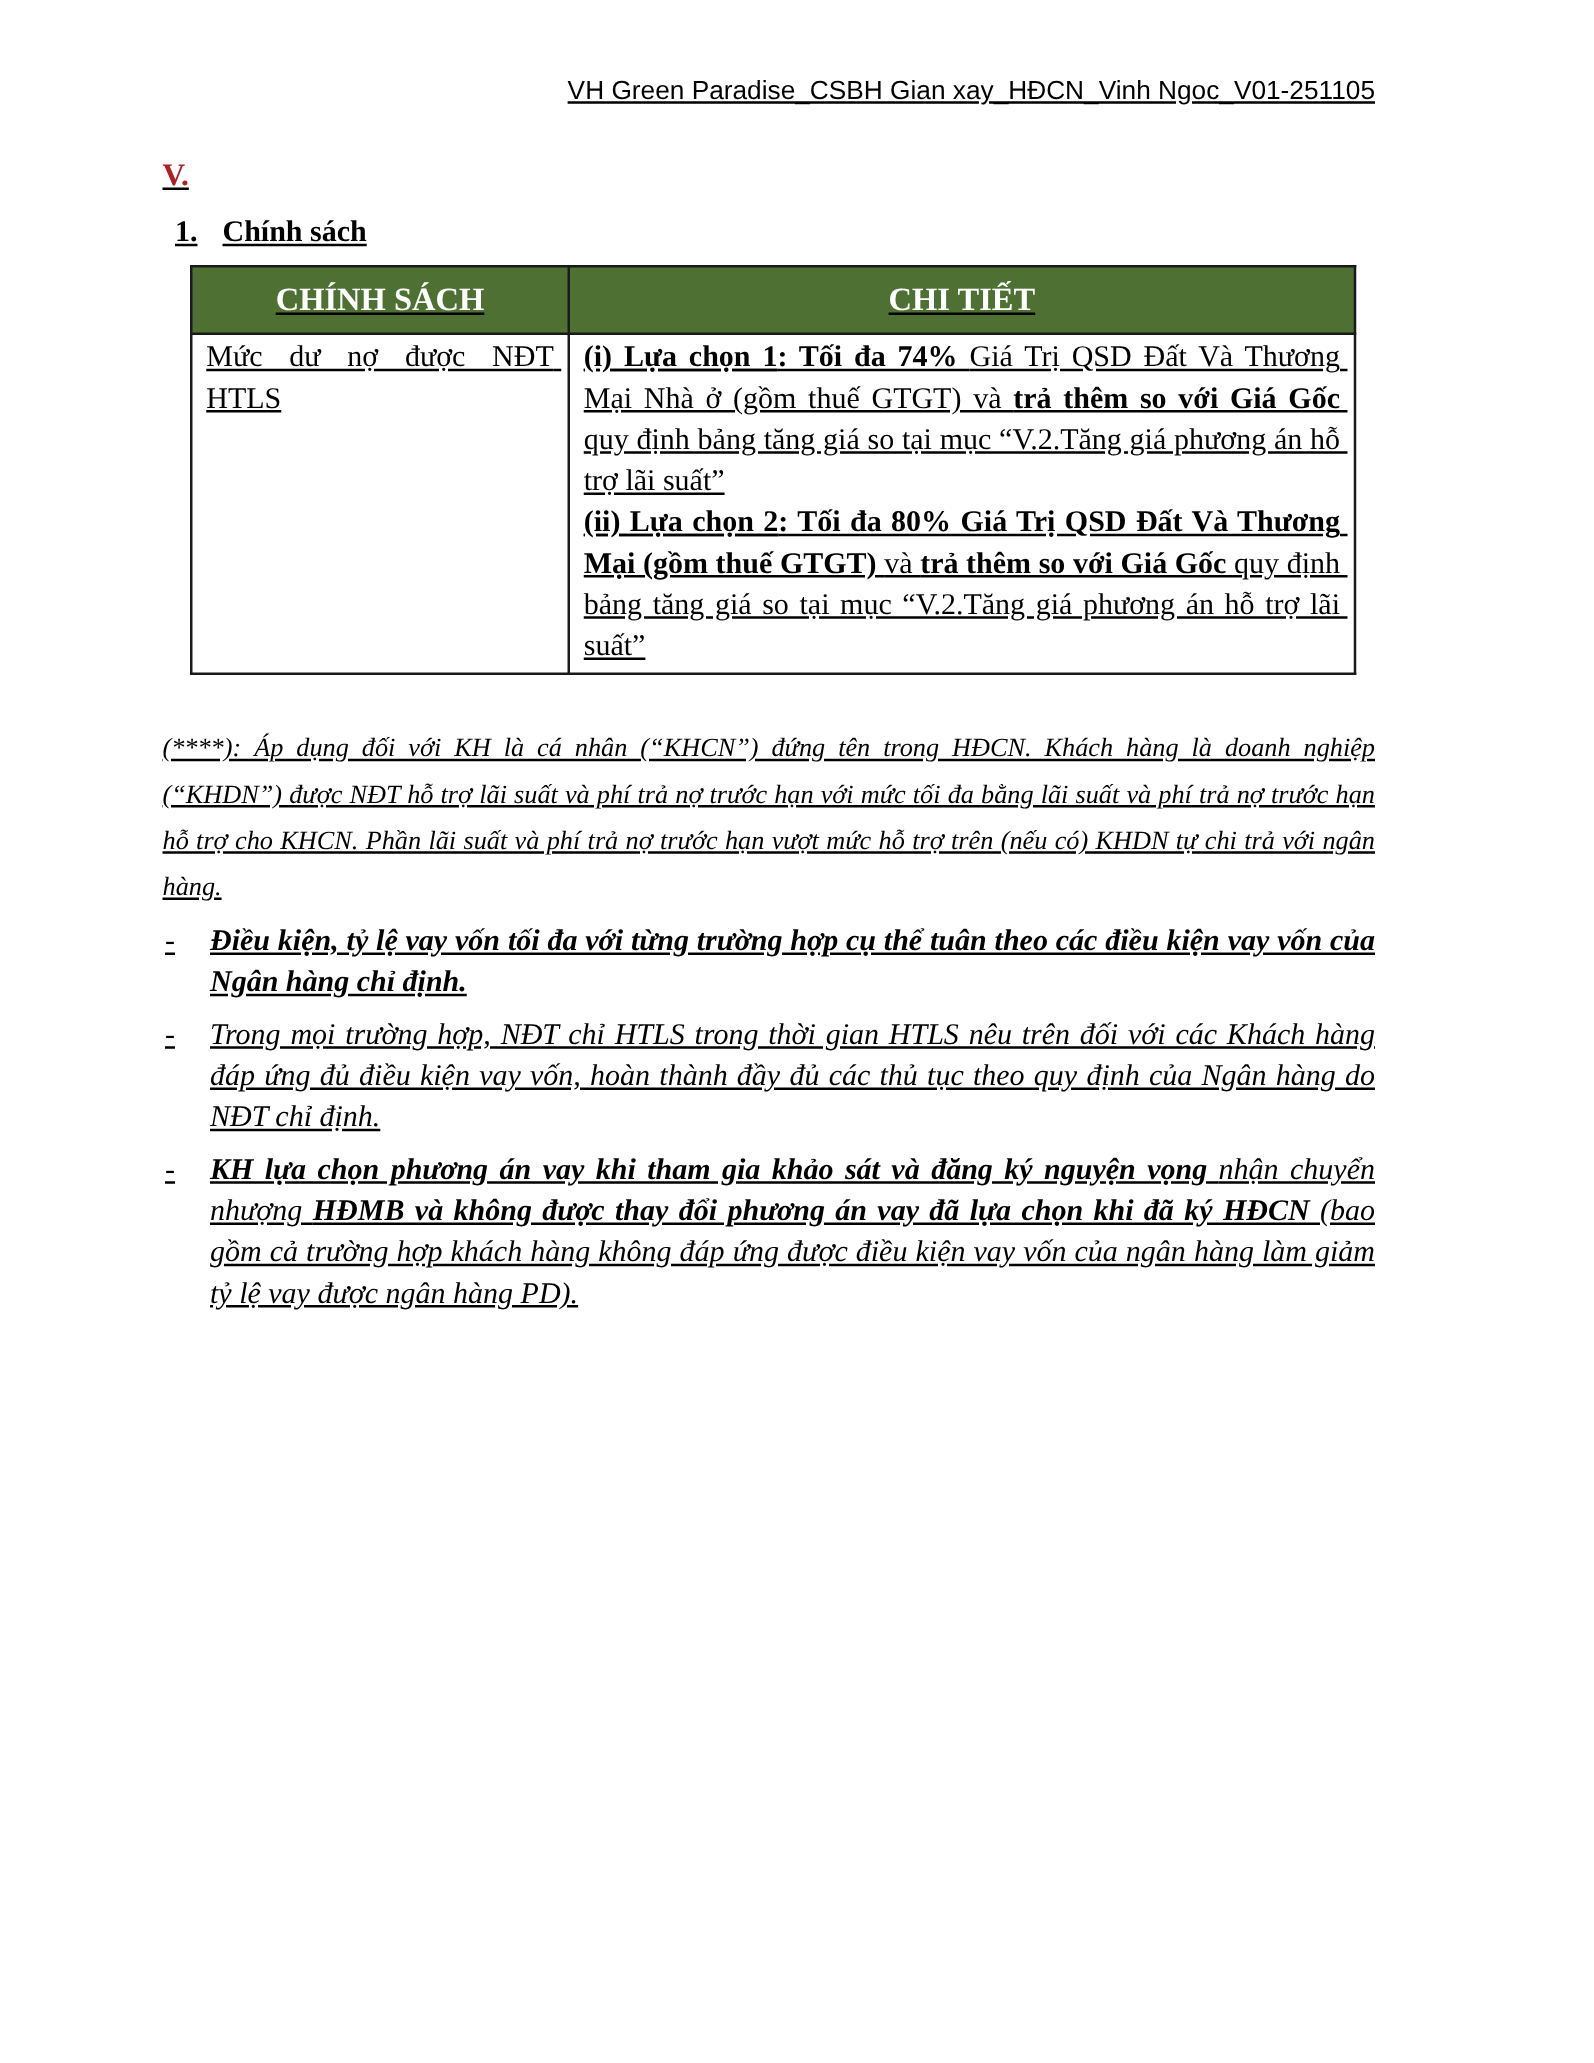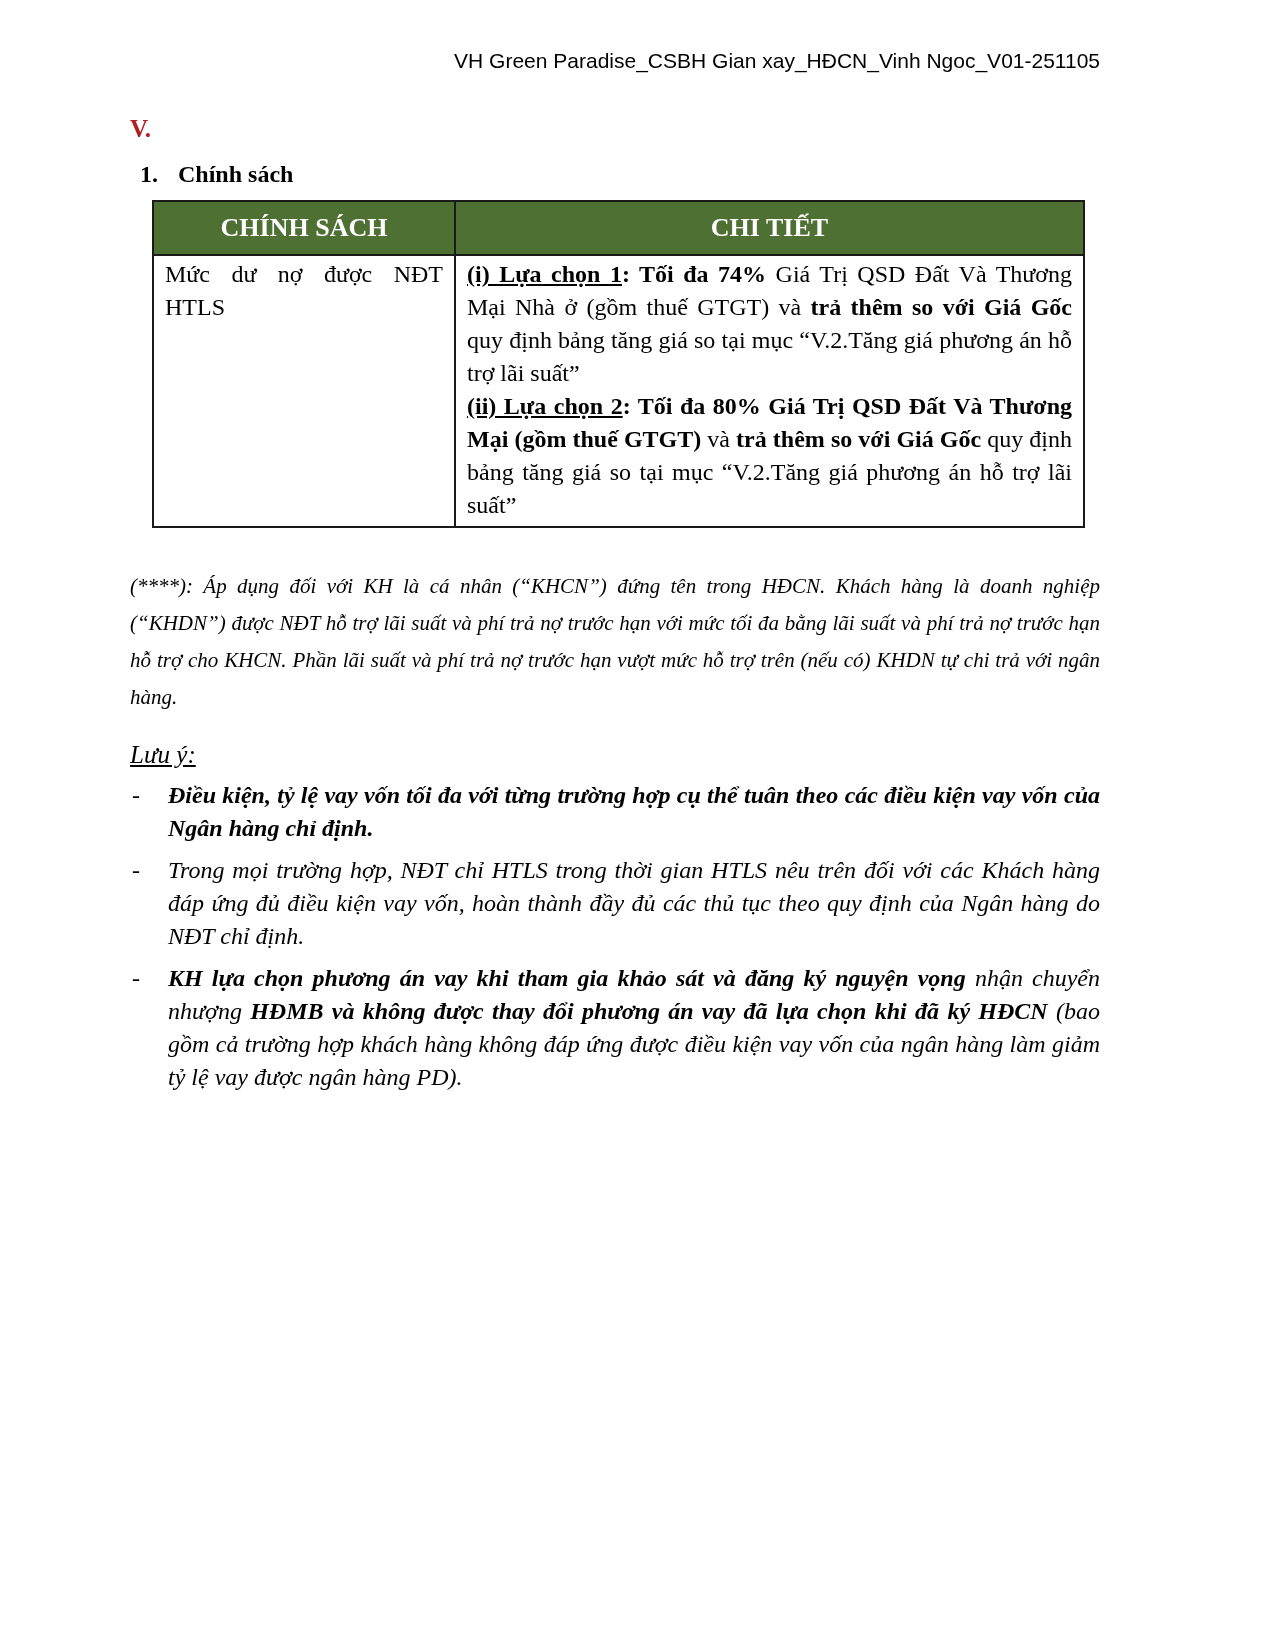--- a/index.html
+++ b/index.html
@@ -11,23 +11,24 @@
   *{box-sizing:border-box;}
   html,body{margin:0;padding:0;background:#ffffff;}
   body{
     width:1275px;height:1650px;
     font-family:"Liberation Serif","DejaVu Serif",serif;
     color:var(--ink);
   }
   .page{
     position:relative;
     width:1275px;height:1481px;
-    padding:48px 175px 0 130px;
+    padding:60px 175px 0 130px;
     background:#ffffff;
     overflow:hidden;
+    text-decoration:underline;
   }
   .running-header{
     font-family:"Liberation Sans","DejaVu Sans",sans-serif;
     font-size:21px;
     line-height:26px;
     text-align:right;
     white-space:nowrap;
   }
   .intro{
     margin:22px 0 0 50px;
@@ -146,21 +147,20 @@
           <td class="policy-cell"><span>Mức dư nợ được NĐT HTLS</span></td>
           <td><span class="seg-b seg-u">(i) Lựa chọn 1</span><span class="seg-b">: Tối đa 74% </span><span>Giá Trị QSD Đất Và Thương Mại Nhà ở (gồm thuế GTGT) và </span><span class="seg-b">trả thêm so với Giá Gốc </span><span>quy định bảng tăng giá so tại mục “V.2.Tăng giá phương án hỗ trợ lãi suất”
 </span><span class="seg-b seg-u">(ii) Lựa chọn 2</span><span class="seg-b">: Tối đa 80% Giá Trị QSD Đất Và Thương Mại (gồm thuế GTGT) </span><span>và </span><span class="seg-b">trả thêm so với Giá Gốc </span><span>quy định bảng tăng giá so tại mục “V.2.Tăng giá phương án hỗ trợ lãi suất”</span></td>
         </tr>
       </tbody>
   </table>
 
   <p class="footnote">(****): Áp dụng đối với KH là cá nhân (“KHCN”) đứng tên trong HĐCN. Khách hàng là doanh nghiệp (“KHDN”) được NĐT hỗ trợ lãi suất và phí trả nợ trước hạn với mức tối đa bằng lãi suất và phí trả nợ trước hạn hỗ trợ cho KHCN. Phần lãi suất và phí trả nợ trước hạn vượt mức hỗ trợ trên (nếu có) KHDN tự chi trả với ngân hàng.</p>
 
   <div class="notes">
-    <div class="notes-label">Lưu ý:</div>
     <div id="notes-list">
         <div class="note-item">
           <span class="note-dash">-</span>
           <div class="note-text"><span class="seg-b">Điều kiện, tỷ lệ vay vốn tối đa với từng trường hợp cụ thể tuân theo các điều kiện vay vốn của Ngân hàng chỉ định.</span></div>
         </div>
         <div class="note-item">
           <span class="note-dash">-</span>
           <div class="note-text"><span>Trong mọi trường hợp, NĐT chỉ HTLS trong thời gian HTLS nêu trên đối với các Khách hàng đáp ứng đủ điều kiện vay vốn, hoàn thành đầy đủ các thủ tục theo quy định của Ngân hàng do NĐT chỉ định.</span></div>
         </div>
         <div class="note-item">

